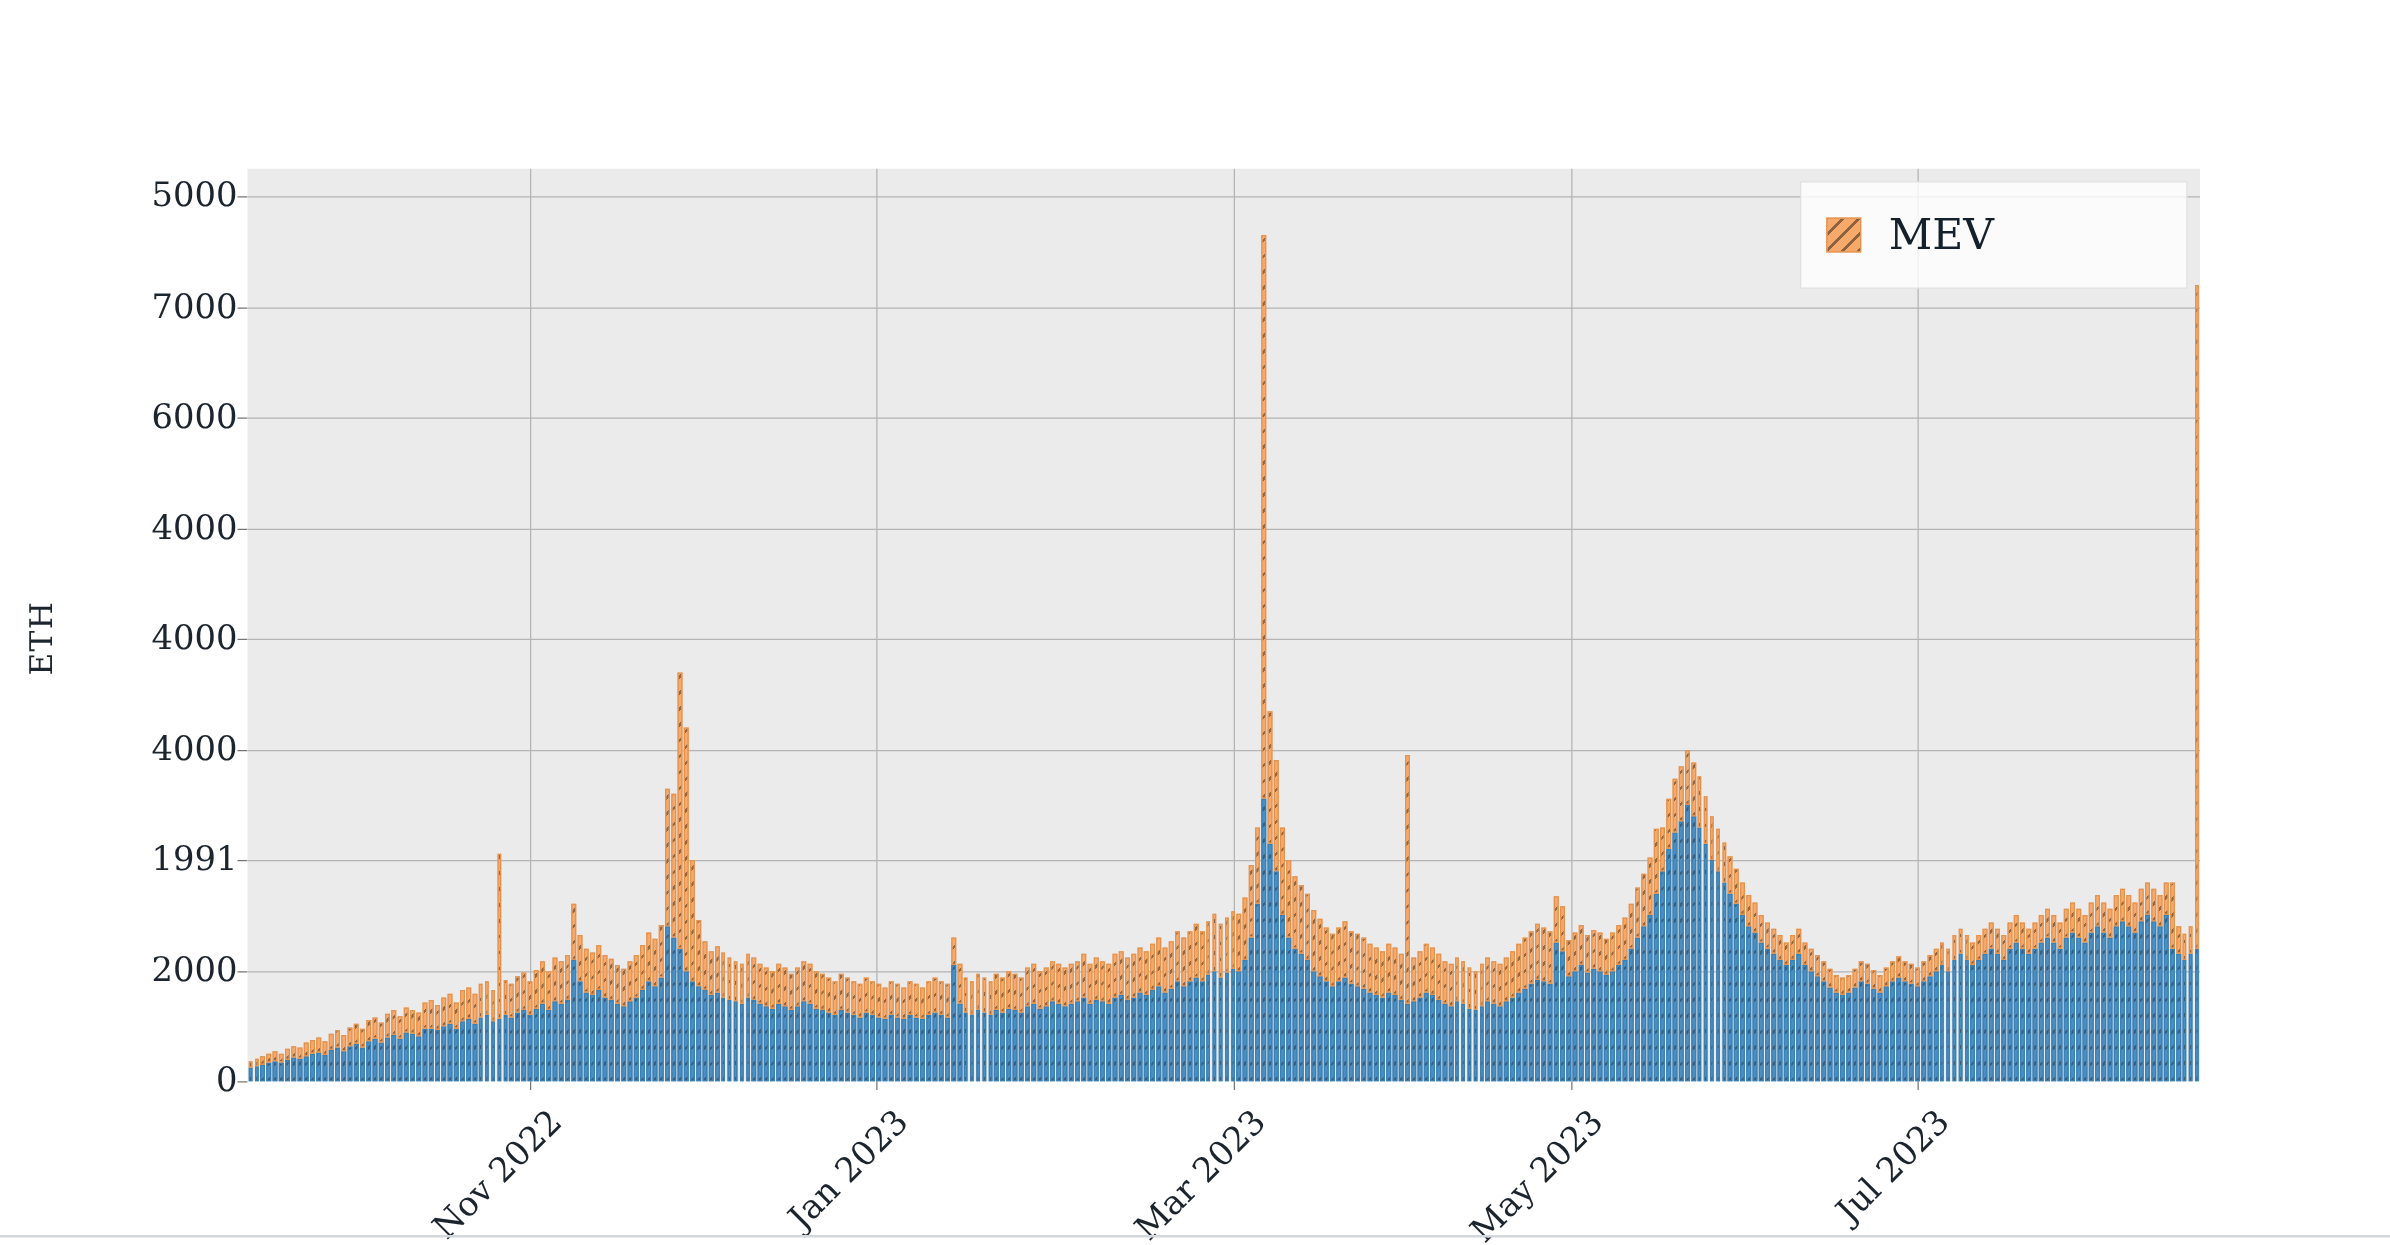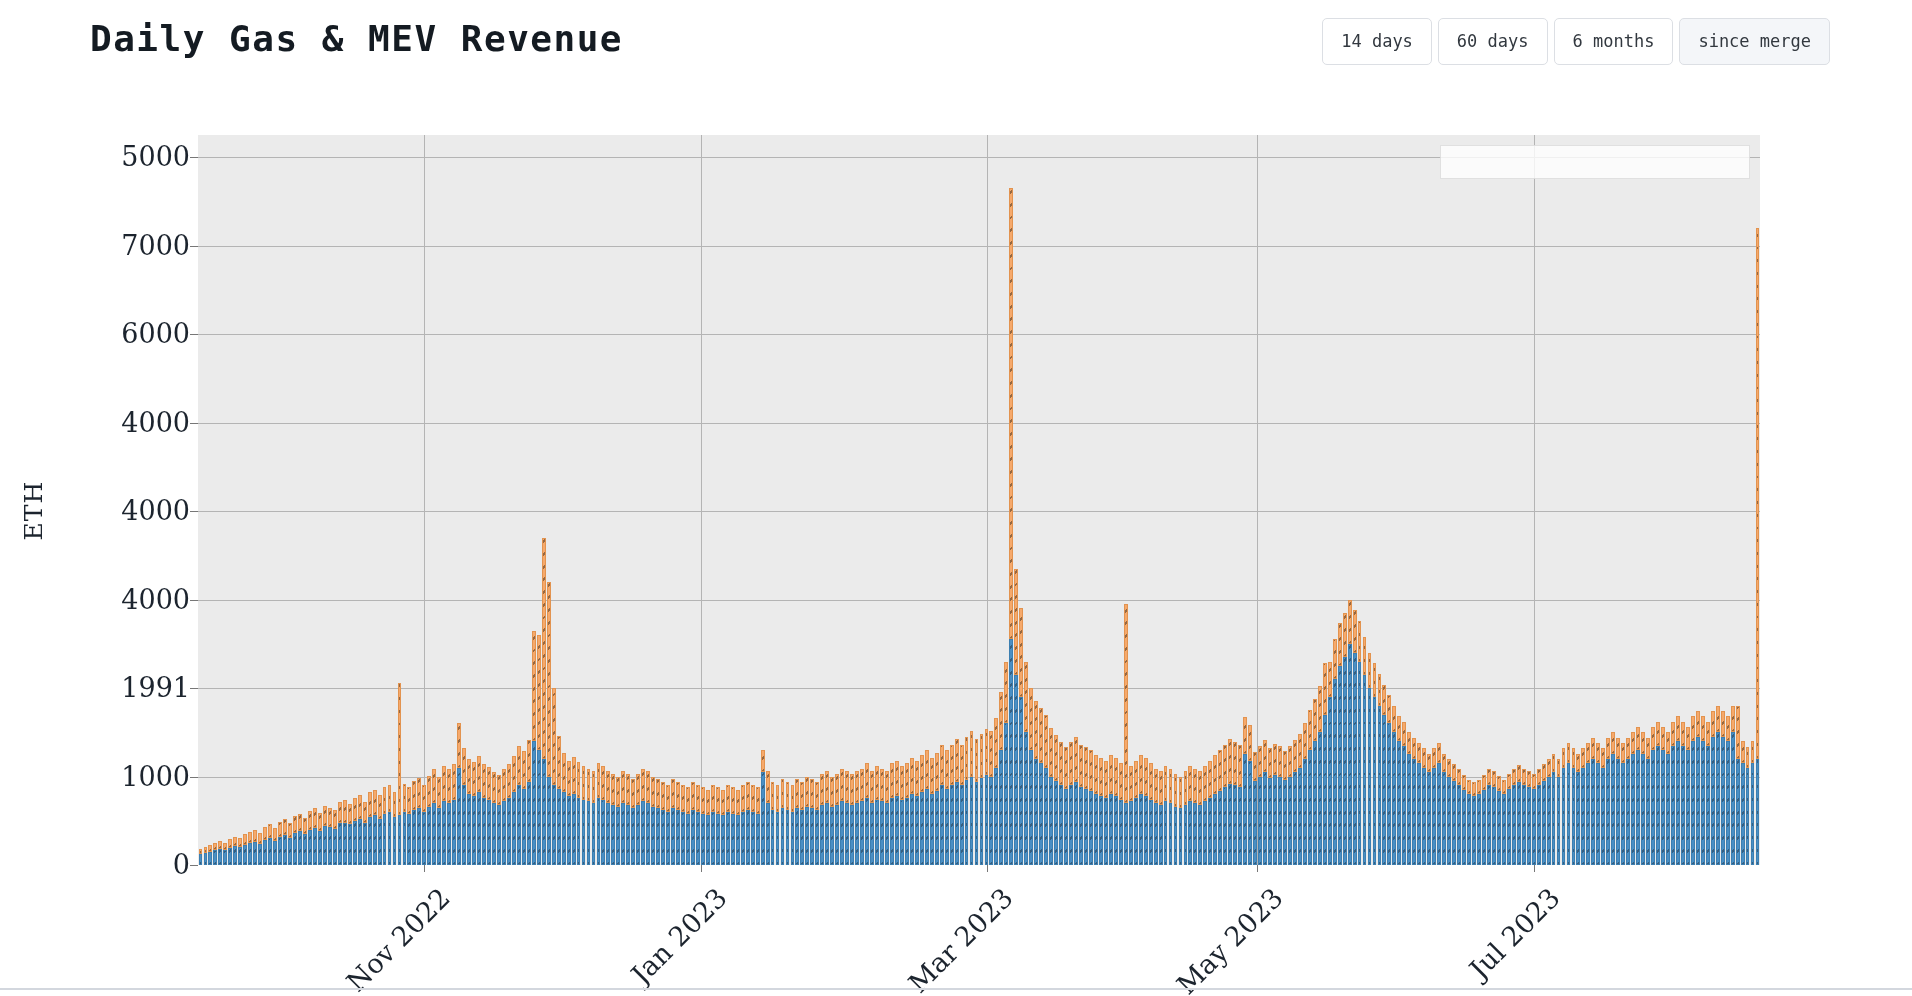--- a/index.html
+++ b/index.html
@@ -205,37 +205,28 @@
     left: 0; top: 988px;
     width: 1912px; height: 2px;
     background: #d3d7de;
   }
 </style>
 </head>
 <body>
 
 <div id="page">
 
-  <div id="header">
-    <div id="chart-title">Daily Gas &amp; MEV Revenue</div>
-    <div id="range-buttons">
-        <div class="range-btn">14 days</div>
-        <div class="range-btn">60 days</div>
-        <div class="range-btn">6 months</div>
-        <div class="range-btn active">since merge</div>
-      </div>
-  </div>
 
   <div id="plot-wrap">
     <div id="y-axis-label">ETH</div>
 
     <div id="y-ticks">
         <div class="ytick-label" style="top: 765px;">0</div>
         <div class="ytick-mark" style="top: 765px;"></div>
-        <div class="ytick-label" style="top: 676.515px;">1000</div>
+        <div class="ytick-label" style="top: 676.515px;">2000</div>
         <div class="ytick-mark" style="top: 676.515px;"></div>
         <div class="ytick-label" style="top: 588.03px;">1991</div>
         <div class="ytick-mark" style="top: 588.03px;"></div>
         <div class="ytick-label" style="top: 499.545px;">4000</div>
         <div class="ytick-mark" style="top: 499.545px;"></div>
         <div class="ytick-label" style="top: 411.061px;">4000</div>
         <div class="ytick-mark" style="top: 411.061px;"></div>
         <div class="ytick-label" style="top: 322.576px;">4000</div>
         <div class="ytick-mark" style="top: 322.576px;"></div>
         <div class="ytick-label" style="top: 234.091px;">6000</div>
@@ -1529,18 +1520,22 @@
             <div class="seg seg-gas" style="height: 101.758px;"></div>
             <div class="seg seg-mev" style="bottom: 101.758px; height: 22.1212px;"></div>
           </div>
           <div class="bar-col" style="left: 1557.57px; width: 3.88013px; height: 730px;">
             <div class="seg seg-gas" style="height: 106.182px;"></div>
             <div class="seg seg-mev" style="bottom: 106.182px; height: 530.909px;"></div>
           </div>
         </div>
 
       <div id="legend">
+          <div class="legend-row">
+            <span class="legend-swatch mev"></span>
+            <span class="legend-text">MEV</span>
+          </div>
         </div>
     </div>
   </div>
 
   <div id="footer-rule"></div>
 </div>
 
 </body></html>

